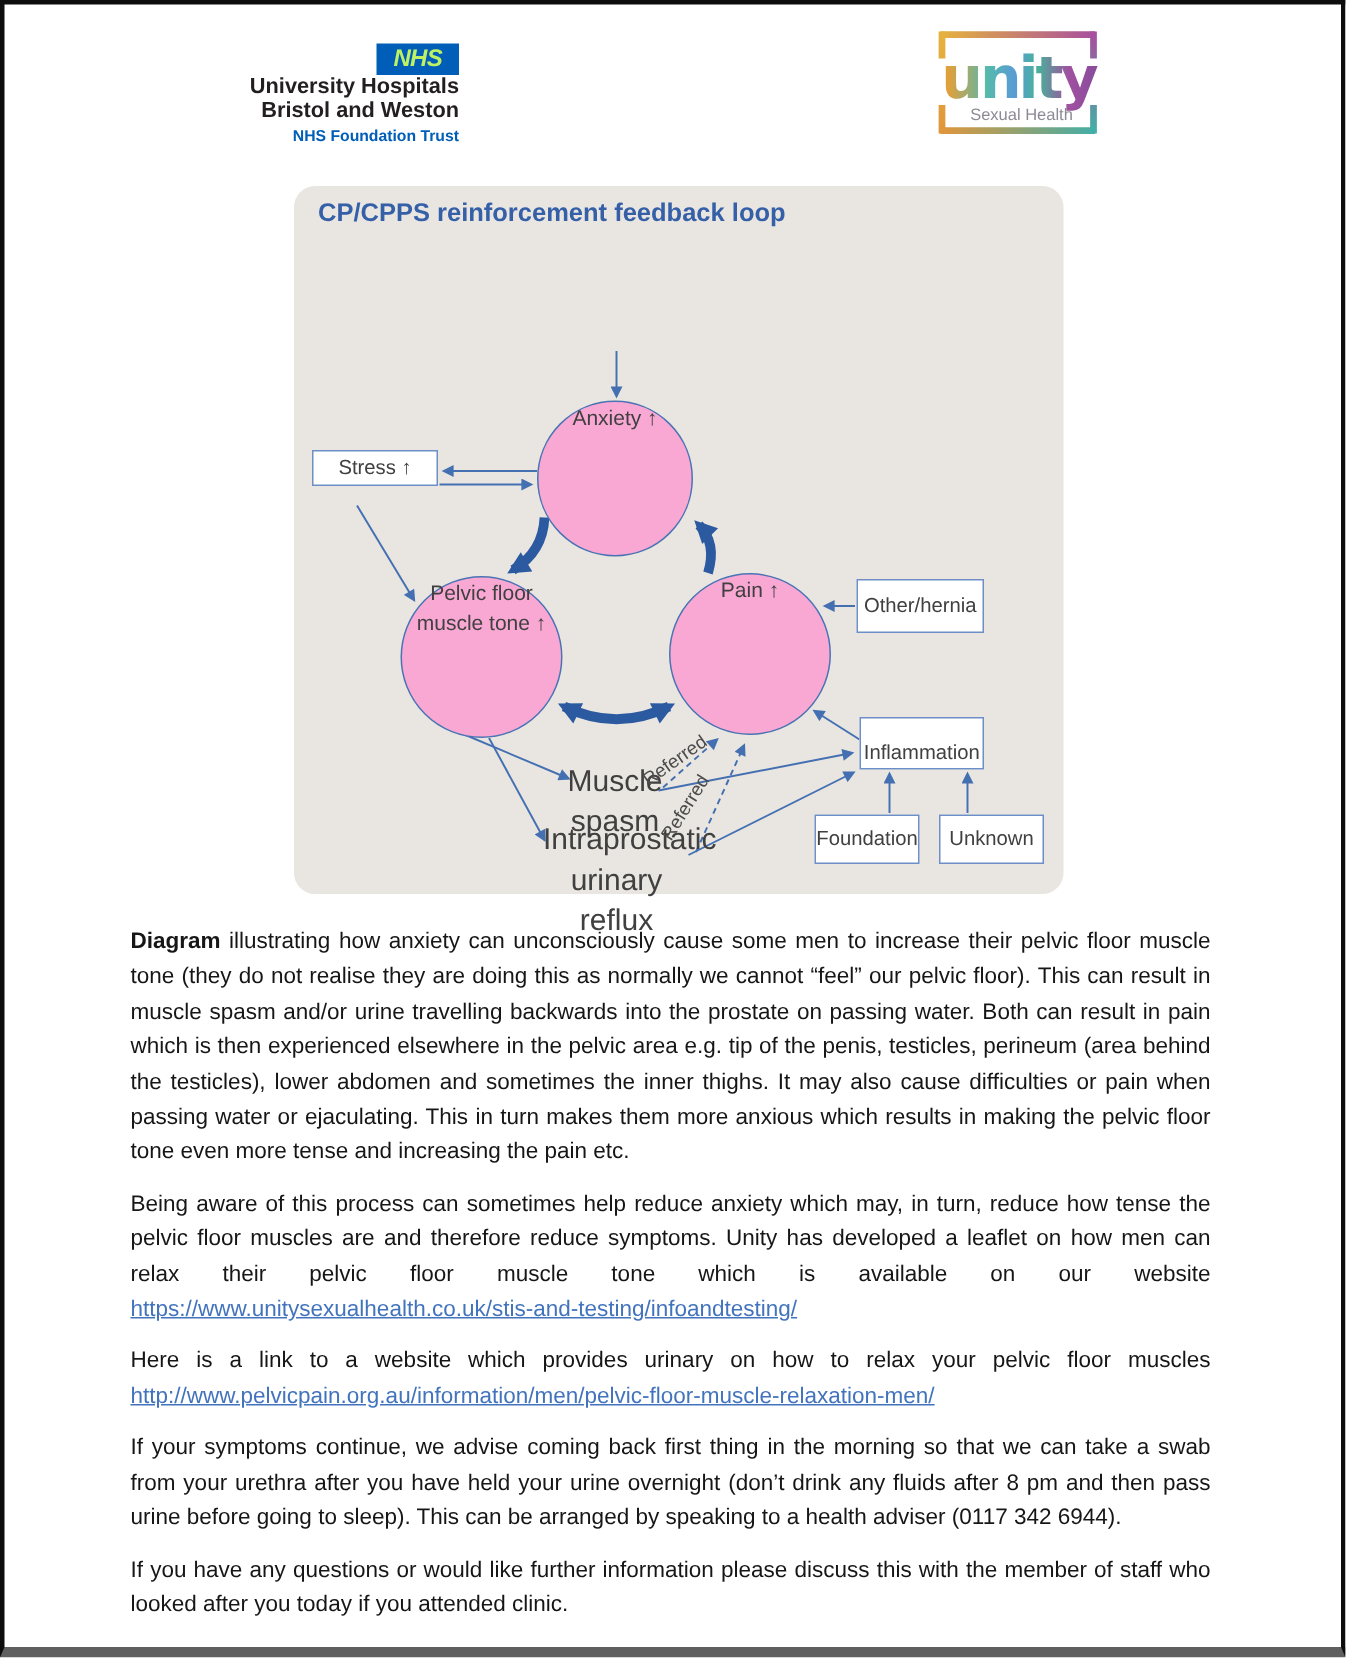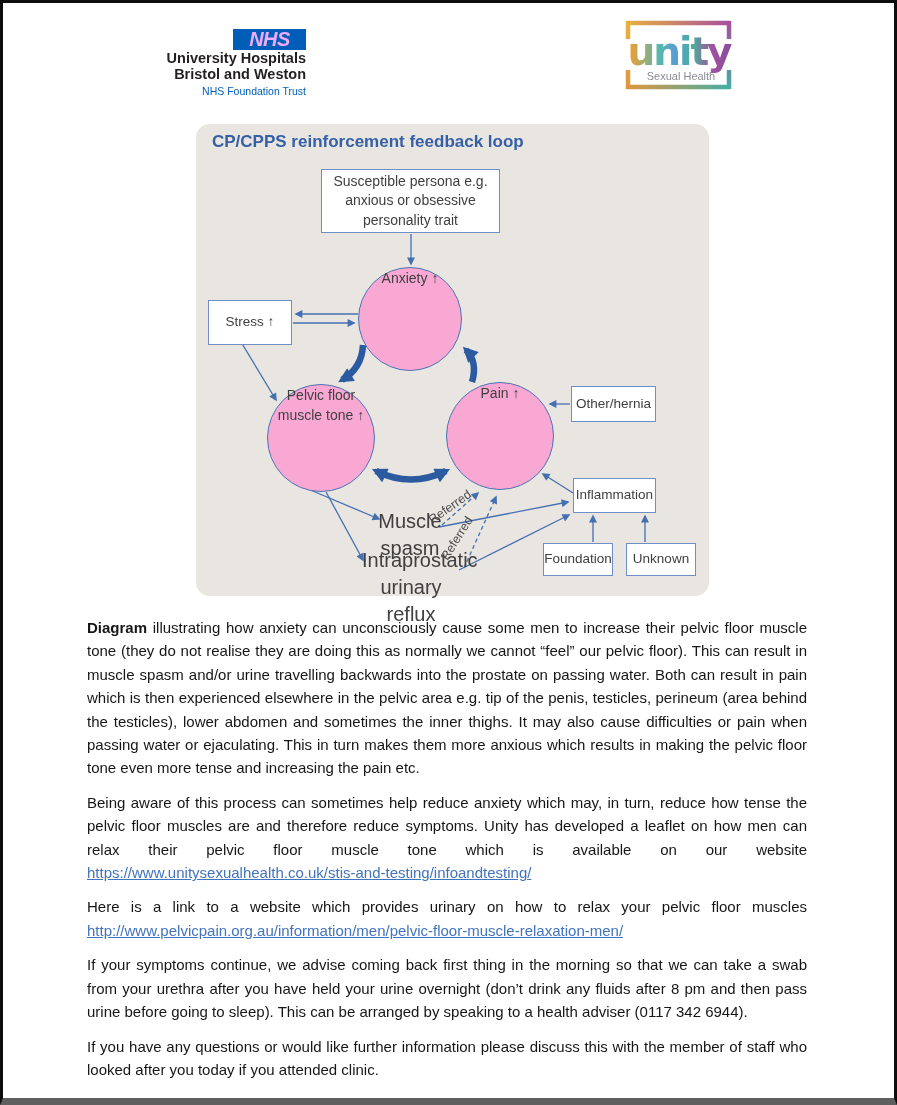--- a/index.html
+++ b/index.html
@@ -7,25 +7,25 @@
   body { width:897px; height:1105px; font-family:"Liberation Sans", sans-serif; }
   .page {
     position:relative; width:897px; height:1105px; background:#ffffff;
     border:3px solid #0d0d0d; border-bottom:7px solid #5f5f5f; overflow:hidden;
   }
 
   
   .nhs-block { position:absolute; left:158px; top:26px; width:145px; text-align:right; }
   .nhs-box {
     display:inline-flex; align-items:center; justify-content:center;
-    width:73px; height:21px; background:#005EB8; color:#f0abfc;
-    font-style:italic; font-weight:bold; font-size:20px; letter-spacing:-0.5px;
+    width:55px; height:21px; background:#005EB8; color:#bef264;
+    font-style:italic; font-weight:bold; font-size:16px; letter-spacing:-0.5px;
   }
   .nhs-line { font-weight:bold; font-size:14.5px; line-height:16px; color:#231f20; }
-  .nhs-trust { font-weight:normal; font-size:10.5px; color:#005EB8; margin-top:3px; }
+  .nhs-trust { font-weight:bold; font-size:10.5px; color:#005EB8; margin-top:3px; }
 
   .unity-logo { position:absolute; left:617px; top:9px; }
   .unity-word { font-family:"DejaVu Sans", sans-serif; font-weight:bold; font-size:39px; letter-spacing:-2px; }
   .unity-tag  { font-family:"Liberation Sans", sans-serif; font-size:11px; }
 
   
   .diagram { position:absolute; left:193px; top:121px; width:513px; height:472px; background:#e9e6e1;border-radius:14px; }
   .diagram .arrows { position:absolute; left:0; top:0; }
   .dg-title { position:absolute; left:16px; top:8px; font-size:17px; font-weight:bold; color:#3560a8; }
   .dg-box {
@@ -34,23 +34,23 @@
     font-size:13.5px; line-height:1.4;
   }
   .dg-circle {
     position:absolute; background:#f9a8d4; border:1.5px solid #4a73b4; border-radius:50%;
     display:flex; align-items:flex-start; justify-content:center; text-align:center;
     font-size:14px; line-height:1.45; color:#404040;
   }
   .dg-label { position:absolute; text-align:center; font-size:20px; line-height:1.35; color:#404040; }
   .dg-referred { position:absolute; font-size:12.5px; color:#4b4b4b; transform-origin:left center; white-space:nowrap; }
   .box-susceptible  { left:125px; top:45px;  width:179px; height:64px; font-size:14px; }
-  .box-stress       { left:12px;  top:176px; width:84px;  height:45px; }
+  .box-stress       { left:12px;  top:176px; width:84px;  height:24px; }
   .box-other        { left:375px; top:262px; width:85px;  height:36px; }
-  .box-inflammation { left:377px; top:354px; width:83px;  height:35px; }
+  .box-inflammation { left:377px; top:354px; width:83px;  height:35px;align-items:flex-end; }
   .box-infection    { left:347px; top:419px; width:70px;  height:33px; }
   .box-unknown      { left:430px; top:419px; width:70px;  height:33px; }
   .circle-anxiety { left:162px; top:143px; width:104px; height:104px; }
   .circle-pelvic  { left:71px;  top:260px; width:108px; height:108px; }
   .circle-pain    { left:250px; top:258px; width:108px; height:108px; }
   .label-muscle { left:178px; top:384px; width:72px; }
   .label-reflux { left:166px; top:423px; width:98px; }
   .referred-1 { left:234px; top:390px; transform:rotate(-35deg); }
   .referred-2 { left:248px; top:428px; transform:rotate(-58deg); }
 
@@ -145,23 +145,20 @@
 
       <g stroke="#2c5aa0" stroke-width="6.5" fill="none">
         <path d="M167,221 Q166,244 146,256" marker-end="url(#mt)"></path>
         <path d="M276,258 Q282,238 270,226" marker-end="url(#mt)"></path>
         <path d="M180,347 Q215,364 250,347" marker-start="url(#mt)" marker-end="url(#mt)"></path>
       </g>
     </svg>
 
     <div class="dg-title">CP/CPPS reinforcement feedback loop</div>
 
-    <div class="dg-box box-susceptible">
-      <span>Susceptible persona e.g. anxious or obsessive personality trait</span>
-    </div>
 
     <div class="dg-box box-stress">
       <span>Stress ↑</span>
     </div>
 
     <div class="dg-circle circle-anxiety">
       <span>Anxiety ↑</span>
     </div>
 
     <div class="dg-circle circle-pelvic">

